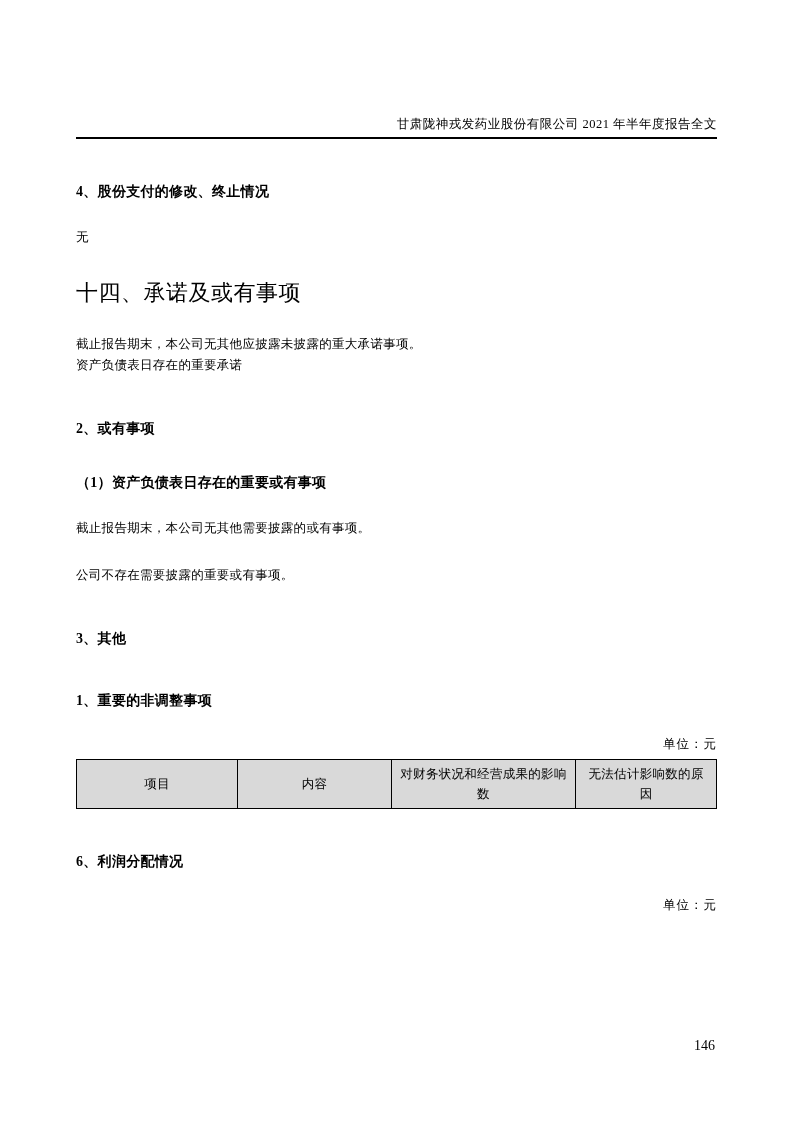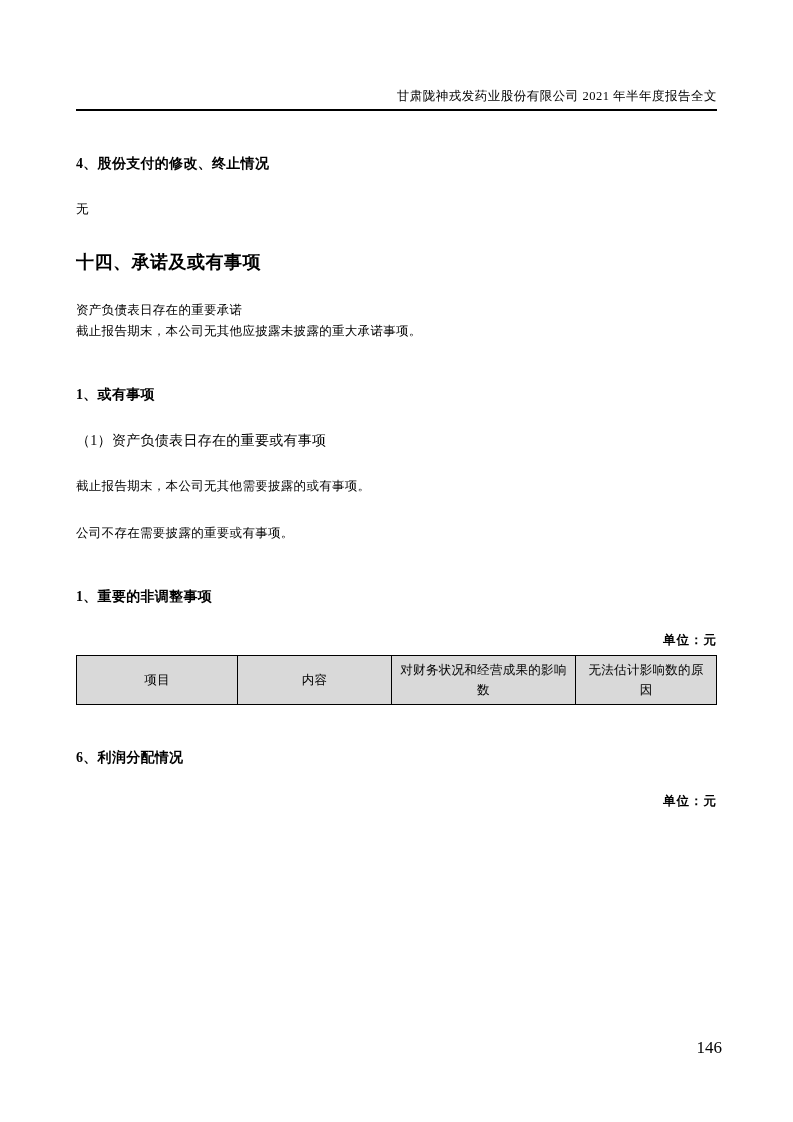--- a/index.html
+++ b/index.html
@@ -23,52 +23,52 @@
     width: 641px;
   }
   
   .doc-header {
     padding-top: 88px;
     border-bottom: 2px solid #000000;
     padding-bottom: 4px;
     text-align: right;
     font-size: 12.5px;
     letter-spacing: 0.5px;
+    margin-top: 28px;
   }
   
   .h1 {
-    font-size: 18px;
-    font-weight: bold;
+    font-size: 22px;
+    font-weight: normal;
     margin-top: 30px;
     letter-spacing: 0.5px;
   }
   .h2 {
     font-size: 14px;
     font-weight: bold;
     margin-top: 44px;
     letter-spacing: 0.3px;
   }
   .h3 {
     font-size: 14px;
-    font-weight: normal;
-    margin-top: 28px;
+    font-weight: bold;
+    margin-top: 36px;
     letter-spacing: 0.3px;
   }
   .body-text {
     font-size: 12.5px;
     margin-top: 26px;
     line-height: 21px;
     letter-spacing: 0.3px;
   }
   .unit-label {
     font-size: 12.5px;
     text-align: right;
     margin-top: 26px;
     letter-spacing: 1px;
-    font-weight: bold;
   }
   
   table.report-table {
     width: 100%;
     border-collapse: collapse;
     table-layout: fixed;
     margin-top: 6px;
     background: #22c55e;
   }
   table.report-table th {
@@ -83,23 +83,23 @@
     background: #d9d9d9;
     letter-spacing: 0.3px;
   }
   .col-item   { width: 25.2%; }
   .col-content{ width: 24.0%; }
   .col-impact { width: 28.8%; }
   .col-reason { width: 22.0%; }
   
   .page-number {
     position: absolute;
-    right: 71px;
+    right: 78px;
     top: 1038px;
-    font-size: 17px;
+    font-size: 14px;
   }
 </style>
 </head>
 <body>
 
 <div class="page">
   <div class="content">
 
     <div class="doc-header">
       <span>甘肃陇神戎发药业股份有限公司 2021 年半年度报告全文</span>
@@ -107,33 +107,34 @@
 
     <div class="h2">4、股份支付的修改、终止情况</div>
 
     <div class="body-text">无</div>
 
 
     <div class="h1">十四、承诺及或有事项</div>
 
 
     <div class="body-text">
+      <div>截止报告期末，本公司无其他应披露未披露的重大承诺事项。</div>
       <div>资产负债表日存在的重要承诺</div>
-      <div>截止报告期末，本公司无其他应披露未披露的重大承诺事项。</div>
     </div>
 
-    <div class="h2">1、或有事项</div>
+    <div class="h2">2、或有事项</div>
 
     <div class="h3">（1）资产负债表日存在的重要或有事项</div>
 
     <div class="body-text">截止报告期末，本公司无其他需要披露的或有事项。</div>
 
 
     <div class="body-text">公司不存在需要披露的重要或有事项。</div>
 
+    <div class="h2">3、其他</div>
 
 
     <div class="h2">1、重要的非调整事项</div>
 
     <div class="unit-label">单位：元</div>
 
     <table class="report-table">
       <colgroup>
         <col class="col-item">
         <col class="col-content">

